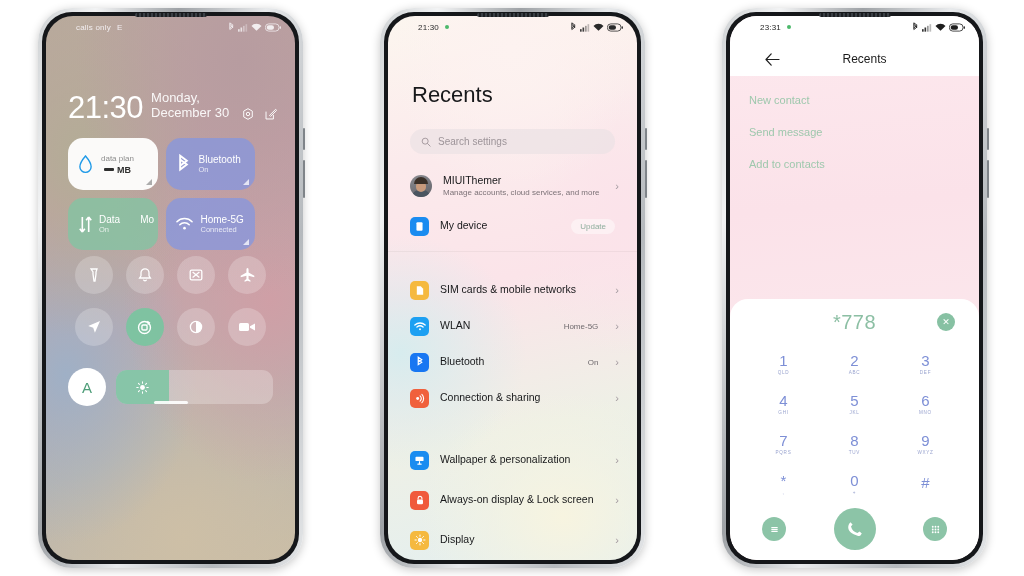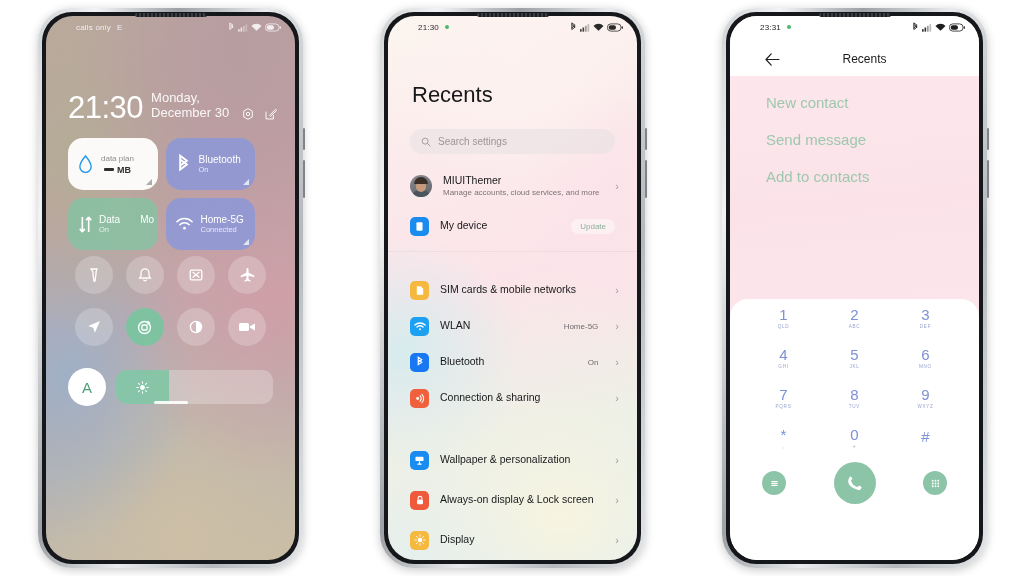--- a/index.html
+++ b/index.html
@@ -210,21 +210,21 @@
     position:absolute; top:0; left:0; right:0; height:60px; background:#ffffff; z-index:15;
   }
   #phone3 .statusbar{ color:#1e1e1e; }
   .dl-nav{
     position:absolute; top:26px; left:0; right:0; height:34px;
     display:flex; align-items:center; z-index:20;margin-left:20px;
   }
   .dl-back{ width:44px; display:flex; align-items:center; justify-content:center; color:#1f1f1f; }
   .dl-title{ flex:1; text-align:center; font-size:12px; color:#1a1a1a; margin-right:44px; }
   .dl-menu{ position:absolute; top:68px; left:0; right:0; z-index:14; }
-  .dl-menu-item{ padding:10px 36px; font-size:15px; color:#9ec8ad; }
+  .dl-menu-item{ padding:10px 19px; font-size:11px; color:#9ec8ad; }
   .dl-pad{
     position:absolute; left:0; right:0; bottom:0; top:283px;
     background:#ffffff; border-radius:18px 18px 27px 27px; z-index:16;
     padding:0 18px;
   }
   .dl-number-row{
     height:46px; display:flex; align-items:center; justify-content:center; position:relative;
   }
   .dl-number{ font-size:20px; color:#8cbfa4; letter-spacing:.5px; }
   .dl-clear{
@@ -688,20 +688,24 @@
           <div class="dl-title">Recents</div>
         </div>
 
         <div class="dl-menu">
           <div class="dl-menu-item">New contact</div>
           <div class="dl-menu-item">Send message</div>
           <div class="dl-menu-item">Add to contacts</div>
         </div>
 
         <div class="dl-pad">
+          <div class="dl-number-row">
+            <div class="dl-number">*778</div>
+            <div class="dl-clear">✕</div>
+          </div>
 
           <div class="dl-keys">
             <div class="dl-key">
                 <span class="d">1</span>
                 <span class="l">QLD</span>
               </div>
             <div class="dl-key">
                 <span class="d">2</span>
                 <span class="l">ABC</span>
               </div>

